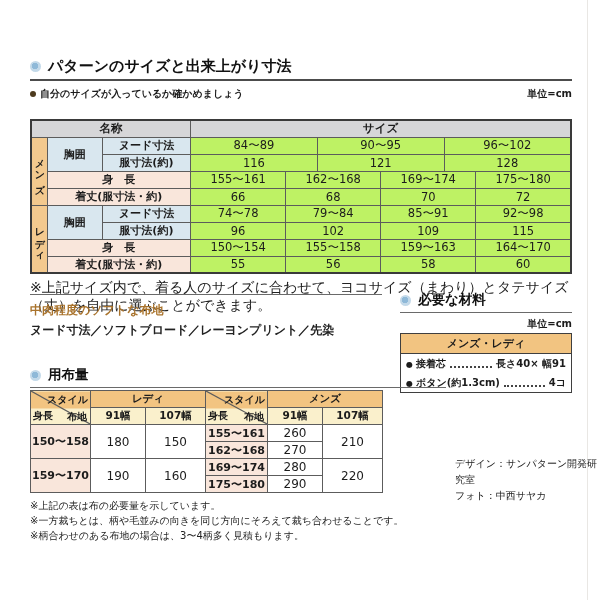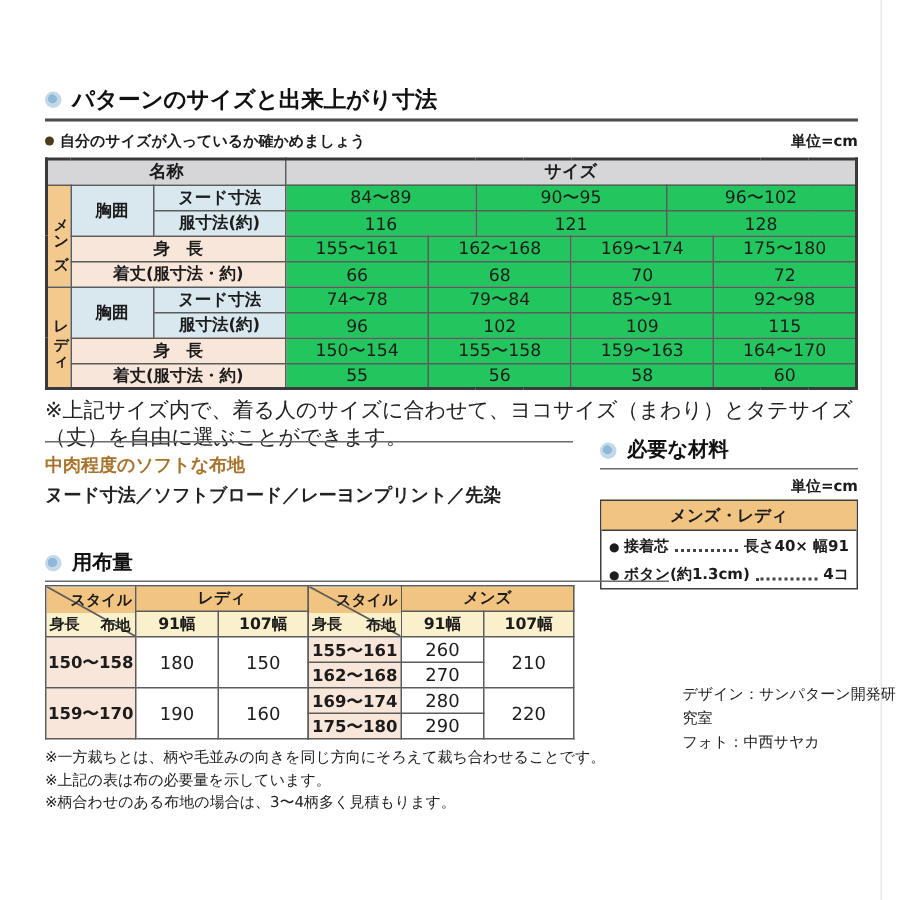--- a/index.html
+++ b/index.html
@@ -23,24 +23,24 @@
   .rule1 { border-bottom:1.5px solid #6a6a6a; margin-top:3px; }
 
   
   .sec-size { position:absolute; left:30px; top:57px; width:542px; }
   .subline { display:flex; justify-content:space-between; align-items:center; margin-top:6px; font-size:10px; }
   .subline-left { display:flex; align-items:center; gap:4px; font-weight:bold; }
   .minidot { width:6px; height:6px; border-radius:50%; background:#4d3b1e; flex:0 0 auto; }
   .unit { font-size:10px; font-weight:bold; }
 
   
-  table.sizes { border-collapse:collapse; width:542px; margin-top:4px; table-layout:fixed;
+  table.sizes { border-collapse:collapse; width:542px; margin-top:18px; table-layout:fixed;
                 border:2px solid #3a3a3a; }
   table.sizes td { border:1px solid #5c5c5c; text-align:center; height:17px; font-size:11.5px;
-                   padding:0 1px; background:#22c55e; }
+                   padding:0 1px; background:#bef264; }
   table.sizes td.hd { background:#d6d6d8; font-weight:bold; }
   table.sizes td.grp { background:#f3c98e; font-weight:bold; writing-mode:vertical-rl;
                        font-size:10px; letter-spacing:1px; padding:2px 0; }
   table.sizes td.blue { background:#d9e7ef; font-weight:bold; font-size:11px; }
   table.sizes td.pink { background:#f9e6db; font-weight:bold; font-size:11px; }
 
   .post-note { margin-top:5px; font-size:14px; color:#222; }
 
   
   .sec-fabric { position:absolute; left:30px; top:291px; width:352px; }
@@ -290,22 +290,22 @@
       </tr>
       <tr class="mrow">
         <td class="pink">175〜180</td>
         <td>290</td>
       </tr>
     </tbody>
       </table>
   </div>
 
   <div class="yard-notes">
+    <div>※上記の表は布の必要量を示しています。</div>
     <div>※一方裁ちとは、柄や毛並みの向きを同じ方向にそろえて裁ち合わせることです。</div>
-    <div>※上記の表は布の必要量を示しています。</div>
     <div>※柄合わせのある布地の場合は、3〜4柄多く見積もります。</div>
   </div>
 </div>
 
 <div class="credits">
   <div>デザイン：サンパターン開発研究室</div>
   <div>フォト：中西サヤカ</div>
 </div>
 
 </body></html>

